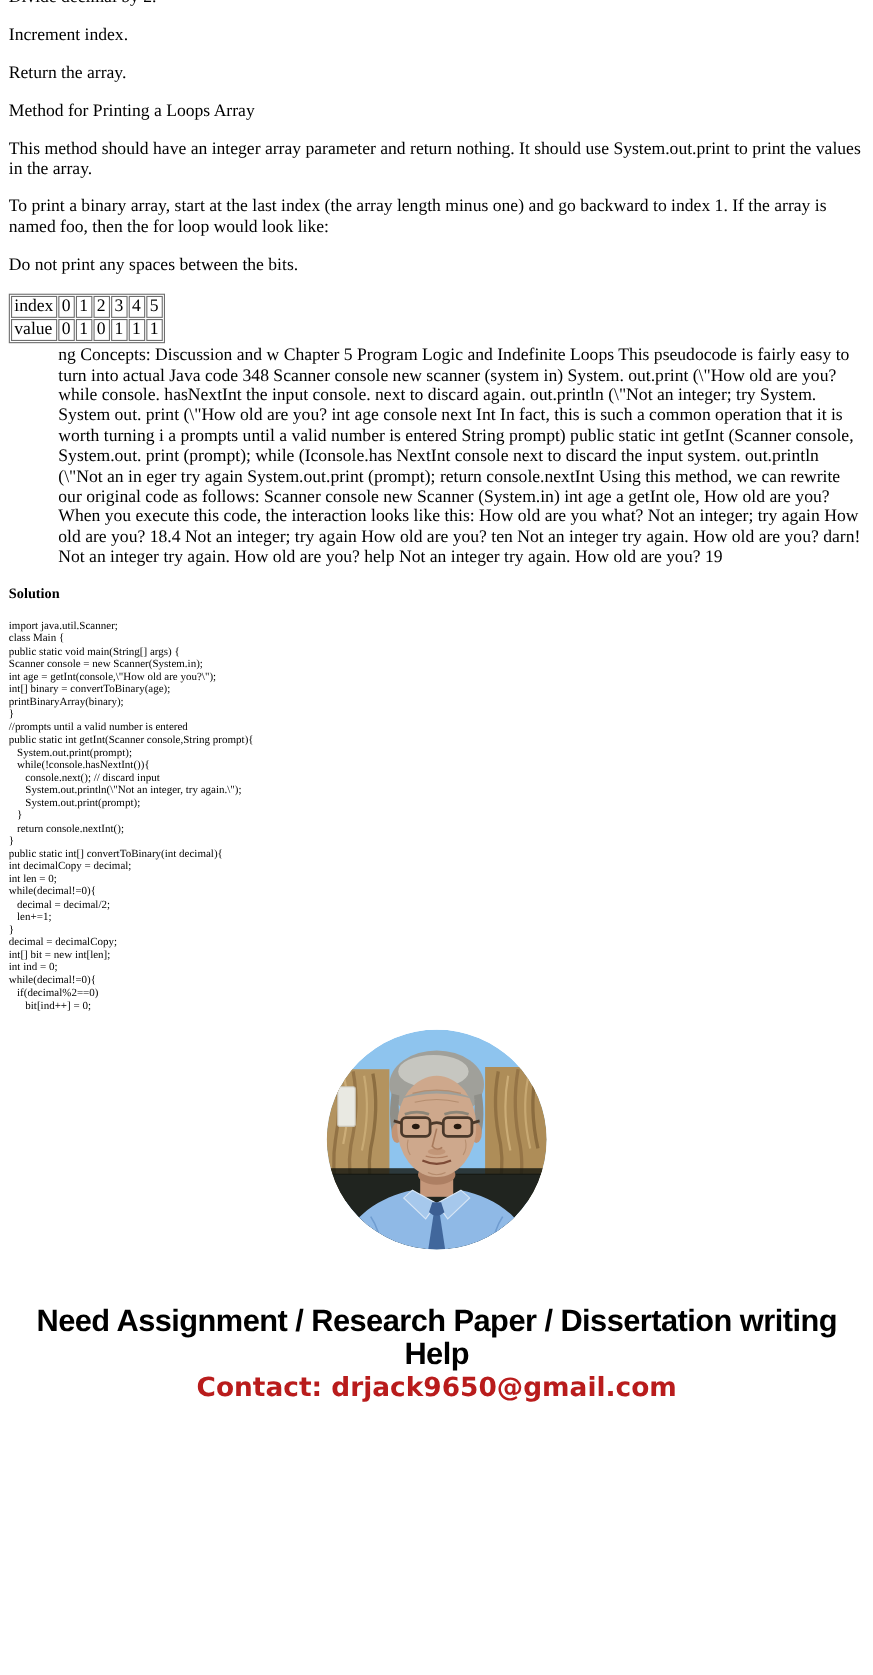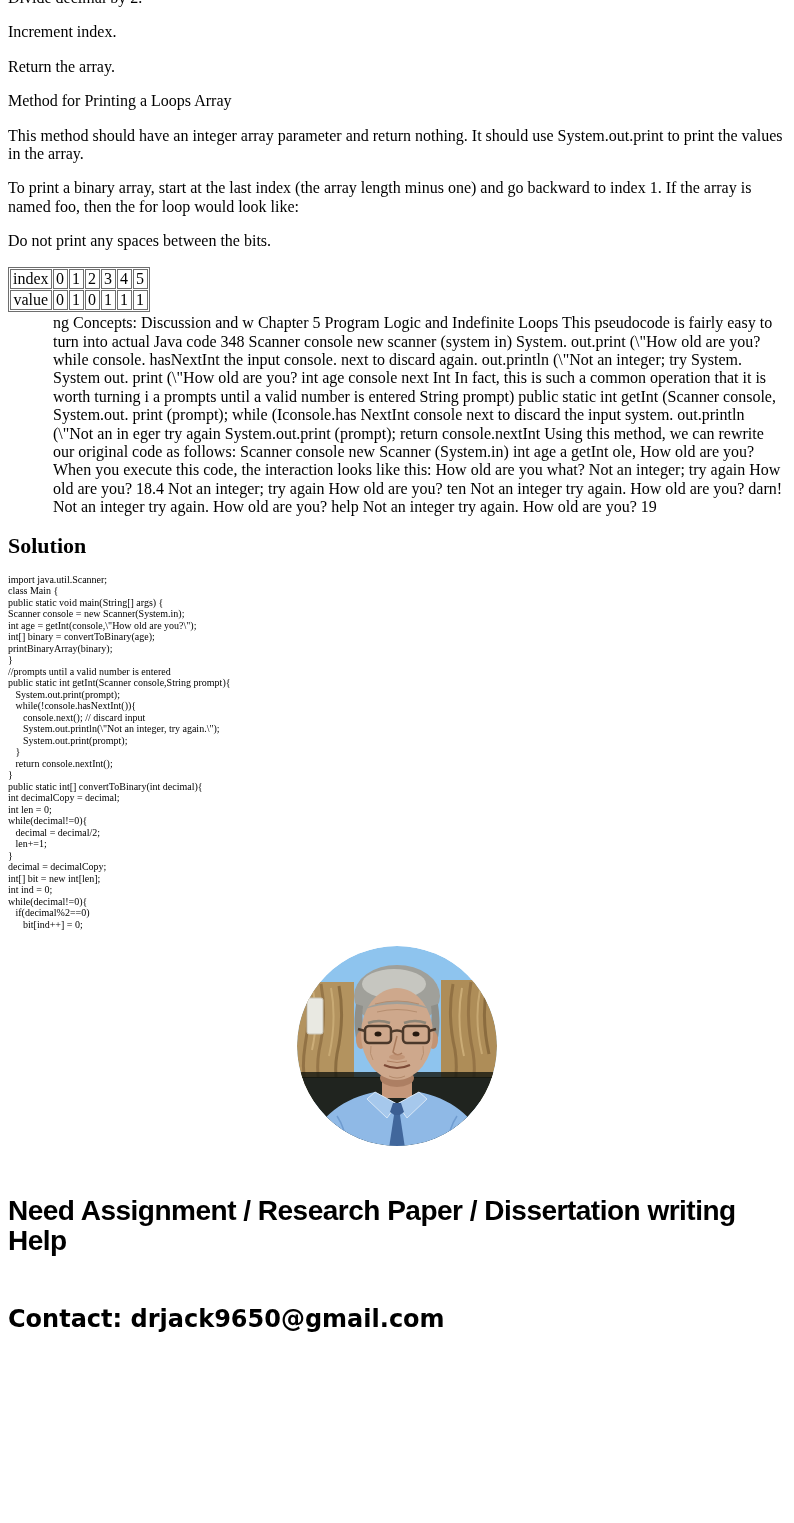--- a/index.html
+++ b/index.html
@@ -28,28 +28,27 @@
     border-collapse: separate;
     border-spacing: 1px;
     border: 1px solid #6e6e6e;
     margin: 16px 0 0 0;
   }
   table.binary td {
     border: 1px solid #6e6e6e;
     padding: 0 2px;
     font-size: 16px;
     line-height: 1.15;
-    text-align: center;
   }
   table.binary td.num { text-align: center; min-width: 9px; }
 
   p.discussion { margin-top: 2px !important; margin-left: 45px; }
 
   h3.solution {
-    font-size: 22px;
+    font-size: 13px;
     font-weight: bold;
     margin: 14px 0;
     font-family: "Liberation Serif", serif;
   }
   .code {
     white-space: pre;
     margin: 16px 0;
     font-family: "Liberation Serif", serif;
     font-size: 10px;
     line-height: 1.15;
@@ -63,36 +62,36 @@
     display: inline-block;
     width: 200px;
     height: 200px;
     border-radius: 50%;
     overflow: hidden;
     vertical-align: top;
   }
 
   .footer {
     margin-top: 50px;
+    text-align: center;
   }
   .footer-heading {
     font-family: "Liberation Sans", sans-serif;
     font-weight: bold;
     font-size: 28px;
     line-height: 30px;
     letter-spacing: -0.5px;
     color: #000000;
   }
   .footer-contact {
     font-family: "DejaVu Sans", sans-serif;
     font-weight: bold;
     font-size: 24px;
     line-height: 30px;
-    color: #000000;
-    margin-top: 48px;
+    color: #b91c1c;
   }
 </style>
 </head>
 <body>
 
 <div class="doc">
 
   <p class="first">Divide decimal by 2.</p>
   <p>Increment index.</p>
   <p>Return the array.</p>

